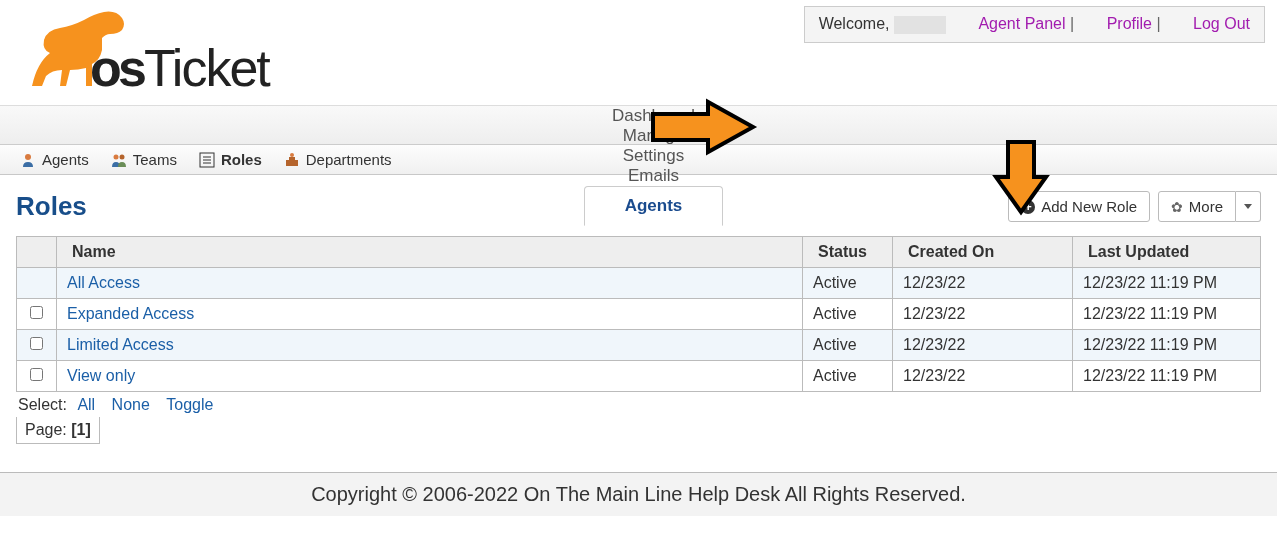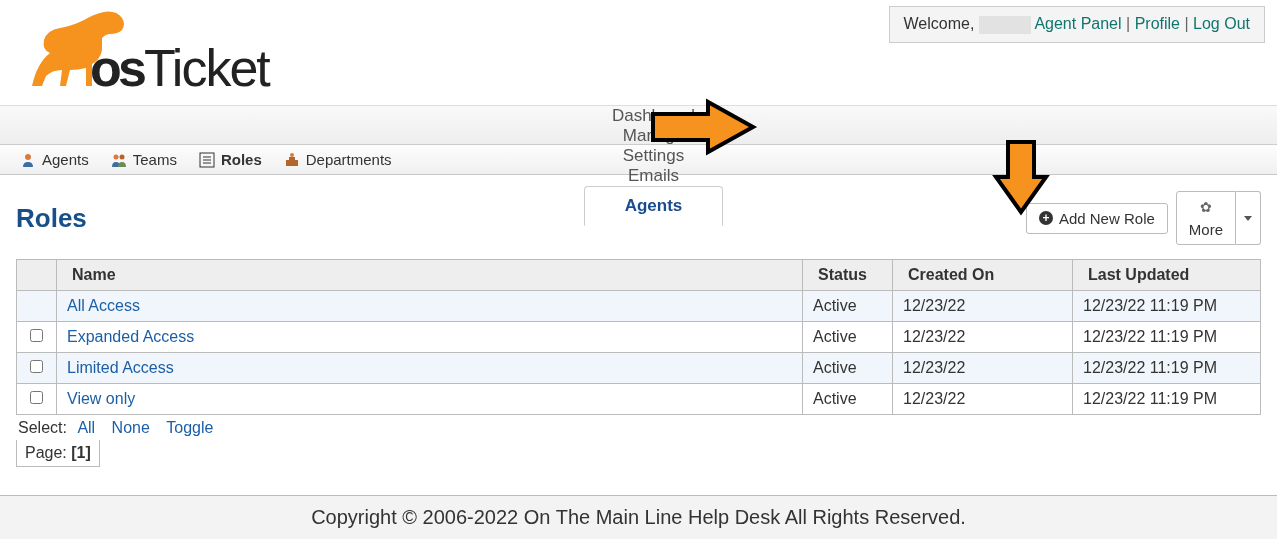--- a/index.html
+++ b/index.html
@@ -3,21 +3,21 @@
   <meta charset="utf-8">
   <style>
     * { margin: 0; padding: 0; box-sizing: border-box; }
     body { font-family: "Helvetica Neue", Helvetica, Arial, sans-serif; font-size: 14px; color: #333; background: #fff; width: 1277px; }
     
     
     .header-top { display: flex; justify-content: space-between; align-items: flex-start; padding: 4px 12px 0; }
     .logo-area { padding: 4px 10px; }
     .logo-svg { width: 260px; height: 90px; }
     .user-bar { border: 1px solid #ccc; background: #f4f4f4; padding: 8px 14px; margin-top: 2px; font-size: 16px; }
-    .user-bar a { color: #0f766e; text-decoration: none; }
+    .user-bar a { color: #a21caf; text-decoration: none; margin-left: 28px; }
     .user-bar .sep { color: #666; }
     .user-name-blur { display: inline-block; width: 52px; height: 18px; background: #e2e2e2; vertical-align: middle; }
     
     
     .main-nav { background: linear-gradient(#f9f9f9, #eee); border-top: 1px solid #ddd; border-bottom: 1px solid #ccc; display: flex; align-items: center; height: 40px; padding-left: 30px; position: relative; flex-direction: column; }
     .main-nav-item { padding: 0 50px; color: #555; font-size: 17px; cursor: pointer; }
     .main-nav-item.active { background: #fff; color: #1a4b8e; font-weight: bold; border: 1px solid #ccc; border-bottom: 1px solid #fff; border-radius: 4px 4px 0 0; padding: 9px 40px; margin-bottom: -1px; }
     .arrow-annot { position: absolute; width: 110px; height: 62px; pointer-events: none; z-index: 10; }
     
     
@@ -26,21 +26,21 @@
     .sub-nav-item.active { font-weight: bold; }
     .sub-icon { width: 16px; height: 16px; display: inline-block; }
     
     
     .content { padding: 10px 16px; position: relative; }
     .content-header { display: flex; justify-content: space-between; align-items: center; margin: 6px 0 14px; }
     .page-title { color: #184e8a; font-size: 26px; font-weight: bold; }
     .actions { display: flex; gap: 8px; align-items: center; }
     .btn { background: #fff; border: 1px solid #bbb; border-radius: 3px; padding: 6px 12px; font-size: 15px; display: flex; align-items: center; gap: 6px; cursor: pointer; color: #333; }
     .btn-group { display: flex; }
-    .btn-group .btn:first-child { border-radius: 3px 0 0 3px; flex-direction: column; }
+    .btn-group .btn:first-child { border-radius: 3px 0 0 3px; }
     .btn-group .btn.caret { border-left: none; border-radius: 0 3px 3px 0; padding: 6px 8px; }
     .caret-down { width: 0; height: 0; border-left: 4px solid transparent; border-right: 4px solid transparent; border-top: 5px solid #555; }
     
     
     table.roles-table { width: 100%; border-collapse: collapse; border: 1px solid #bbb; }
     .roles-table th { background: #eee; text-align: left; padding: 6px 15px; border: 1px solid #bbb; font-size: 16px; font-weight: bold; }
     .roles-table td { padding: 6px 10px; border: 1px solid #bbb; font-size: 16px; }
     .roles-table tr:nth-child(odd) td { background: #f0f6fb; }
     .roles-table tr:nth-child(even) td { background: #fff; }
     .roles-table td:first-child, .roles-table th:first-child { width: 40px; text-align: center; }

